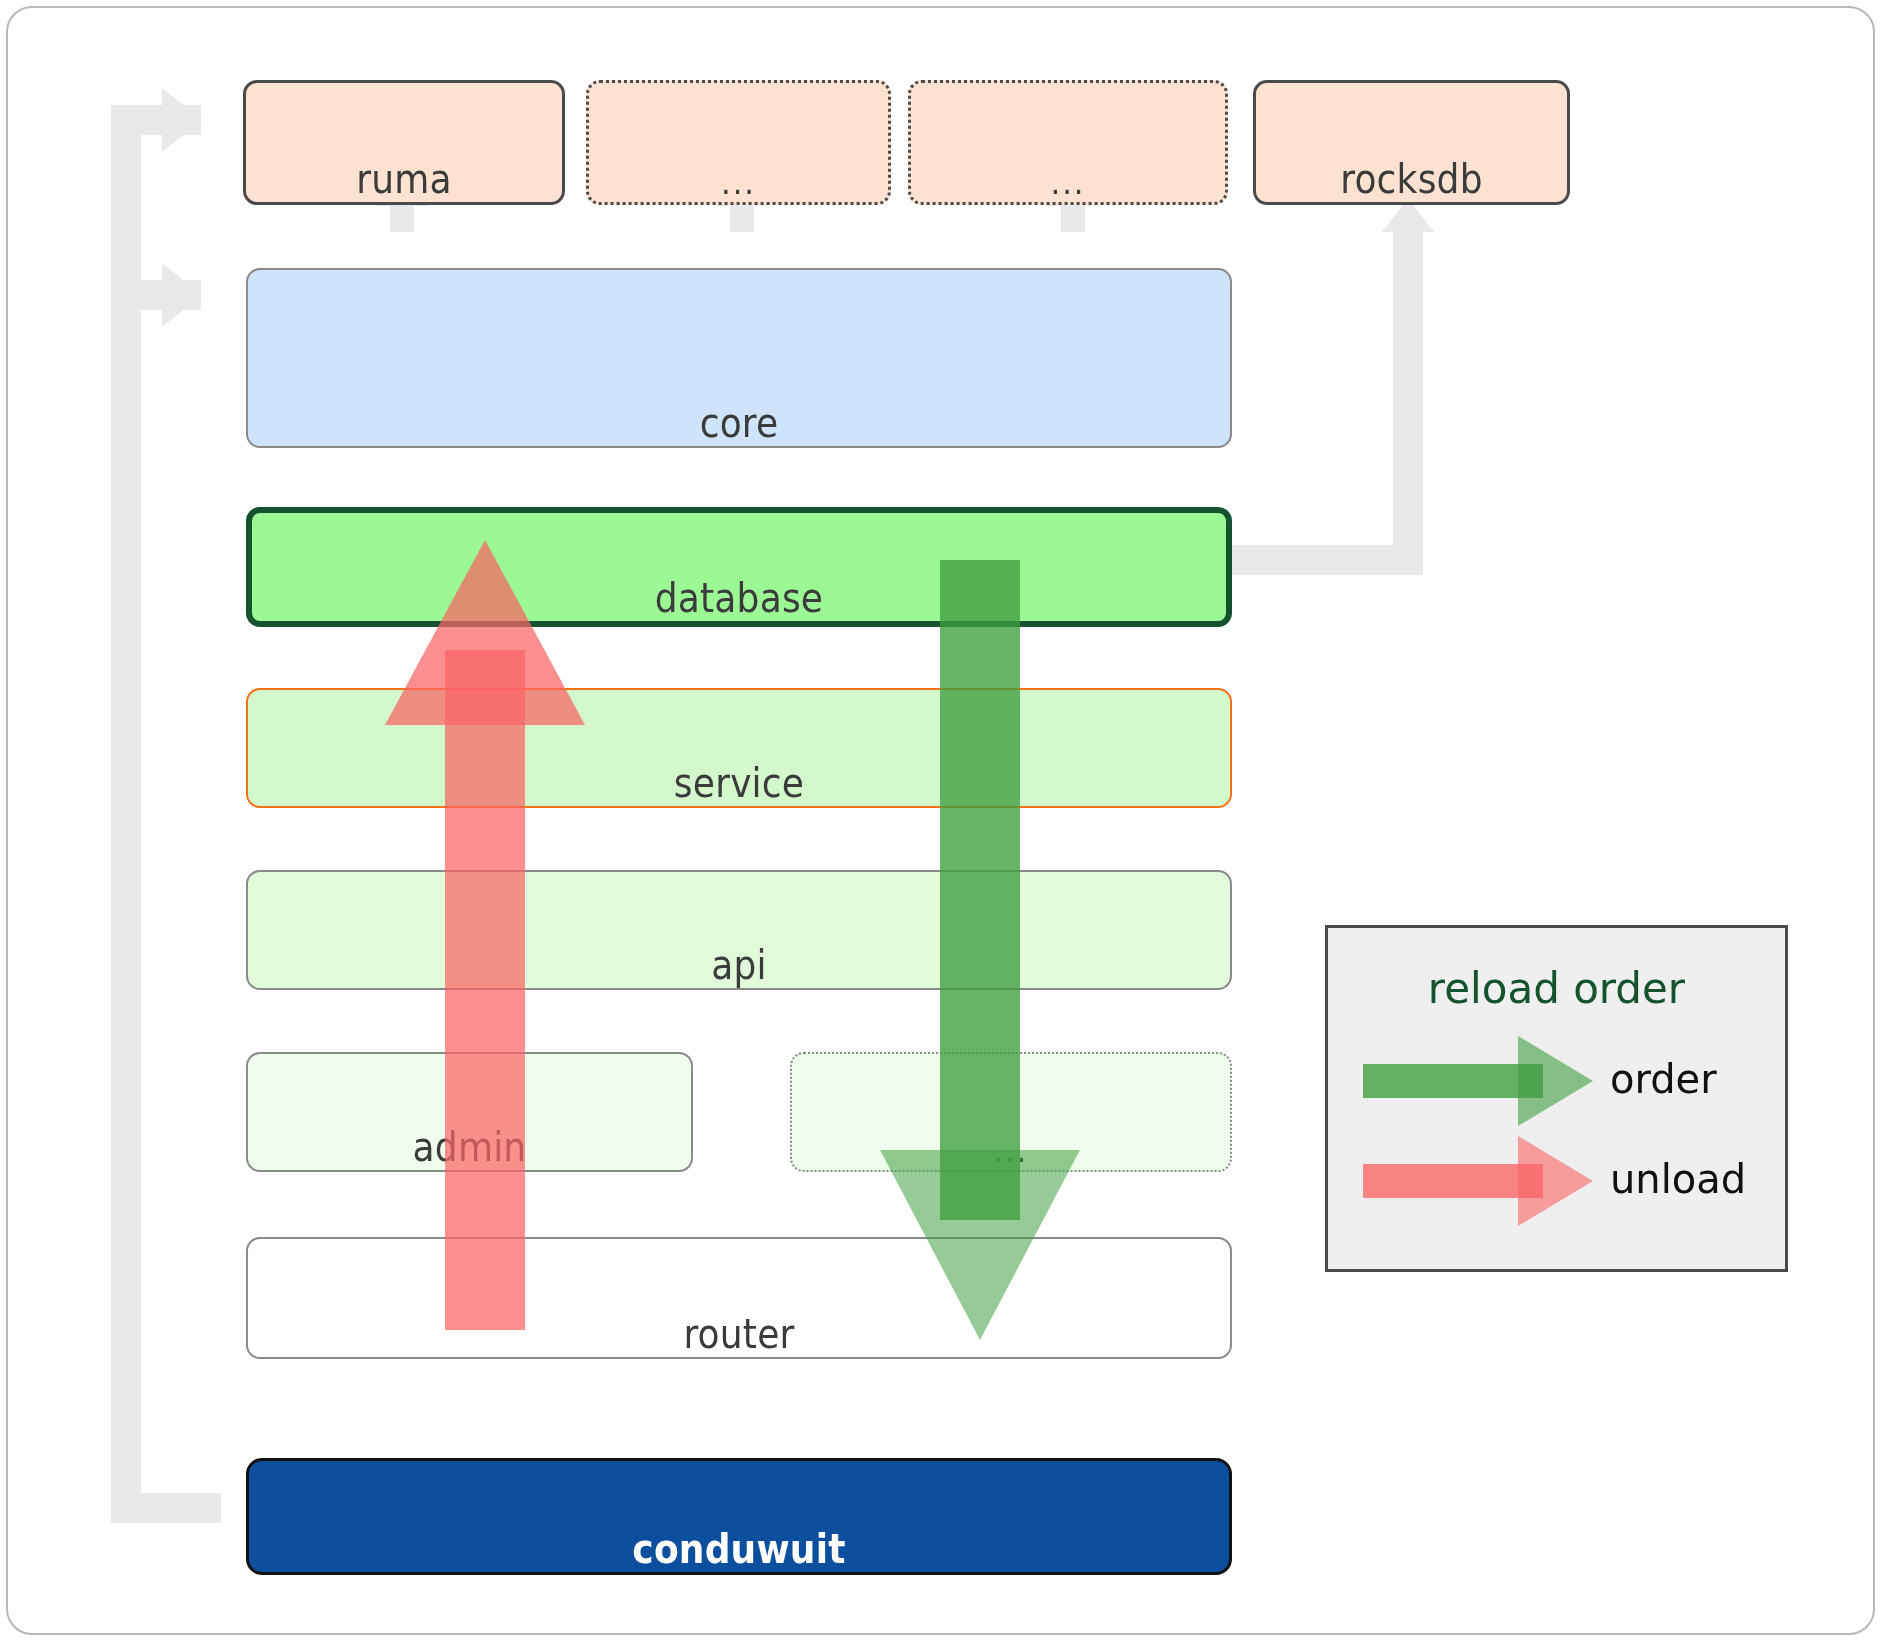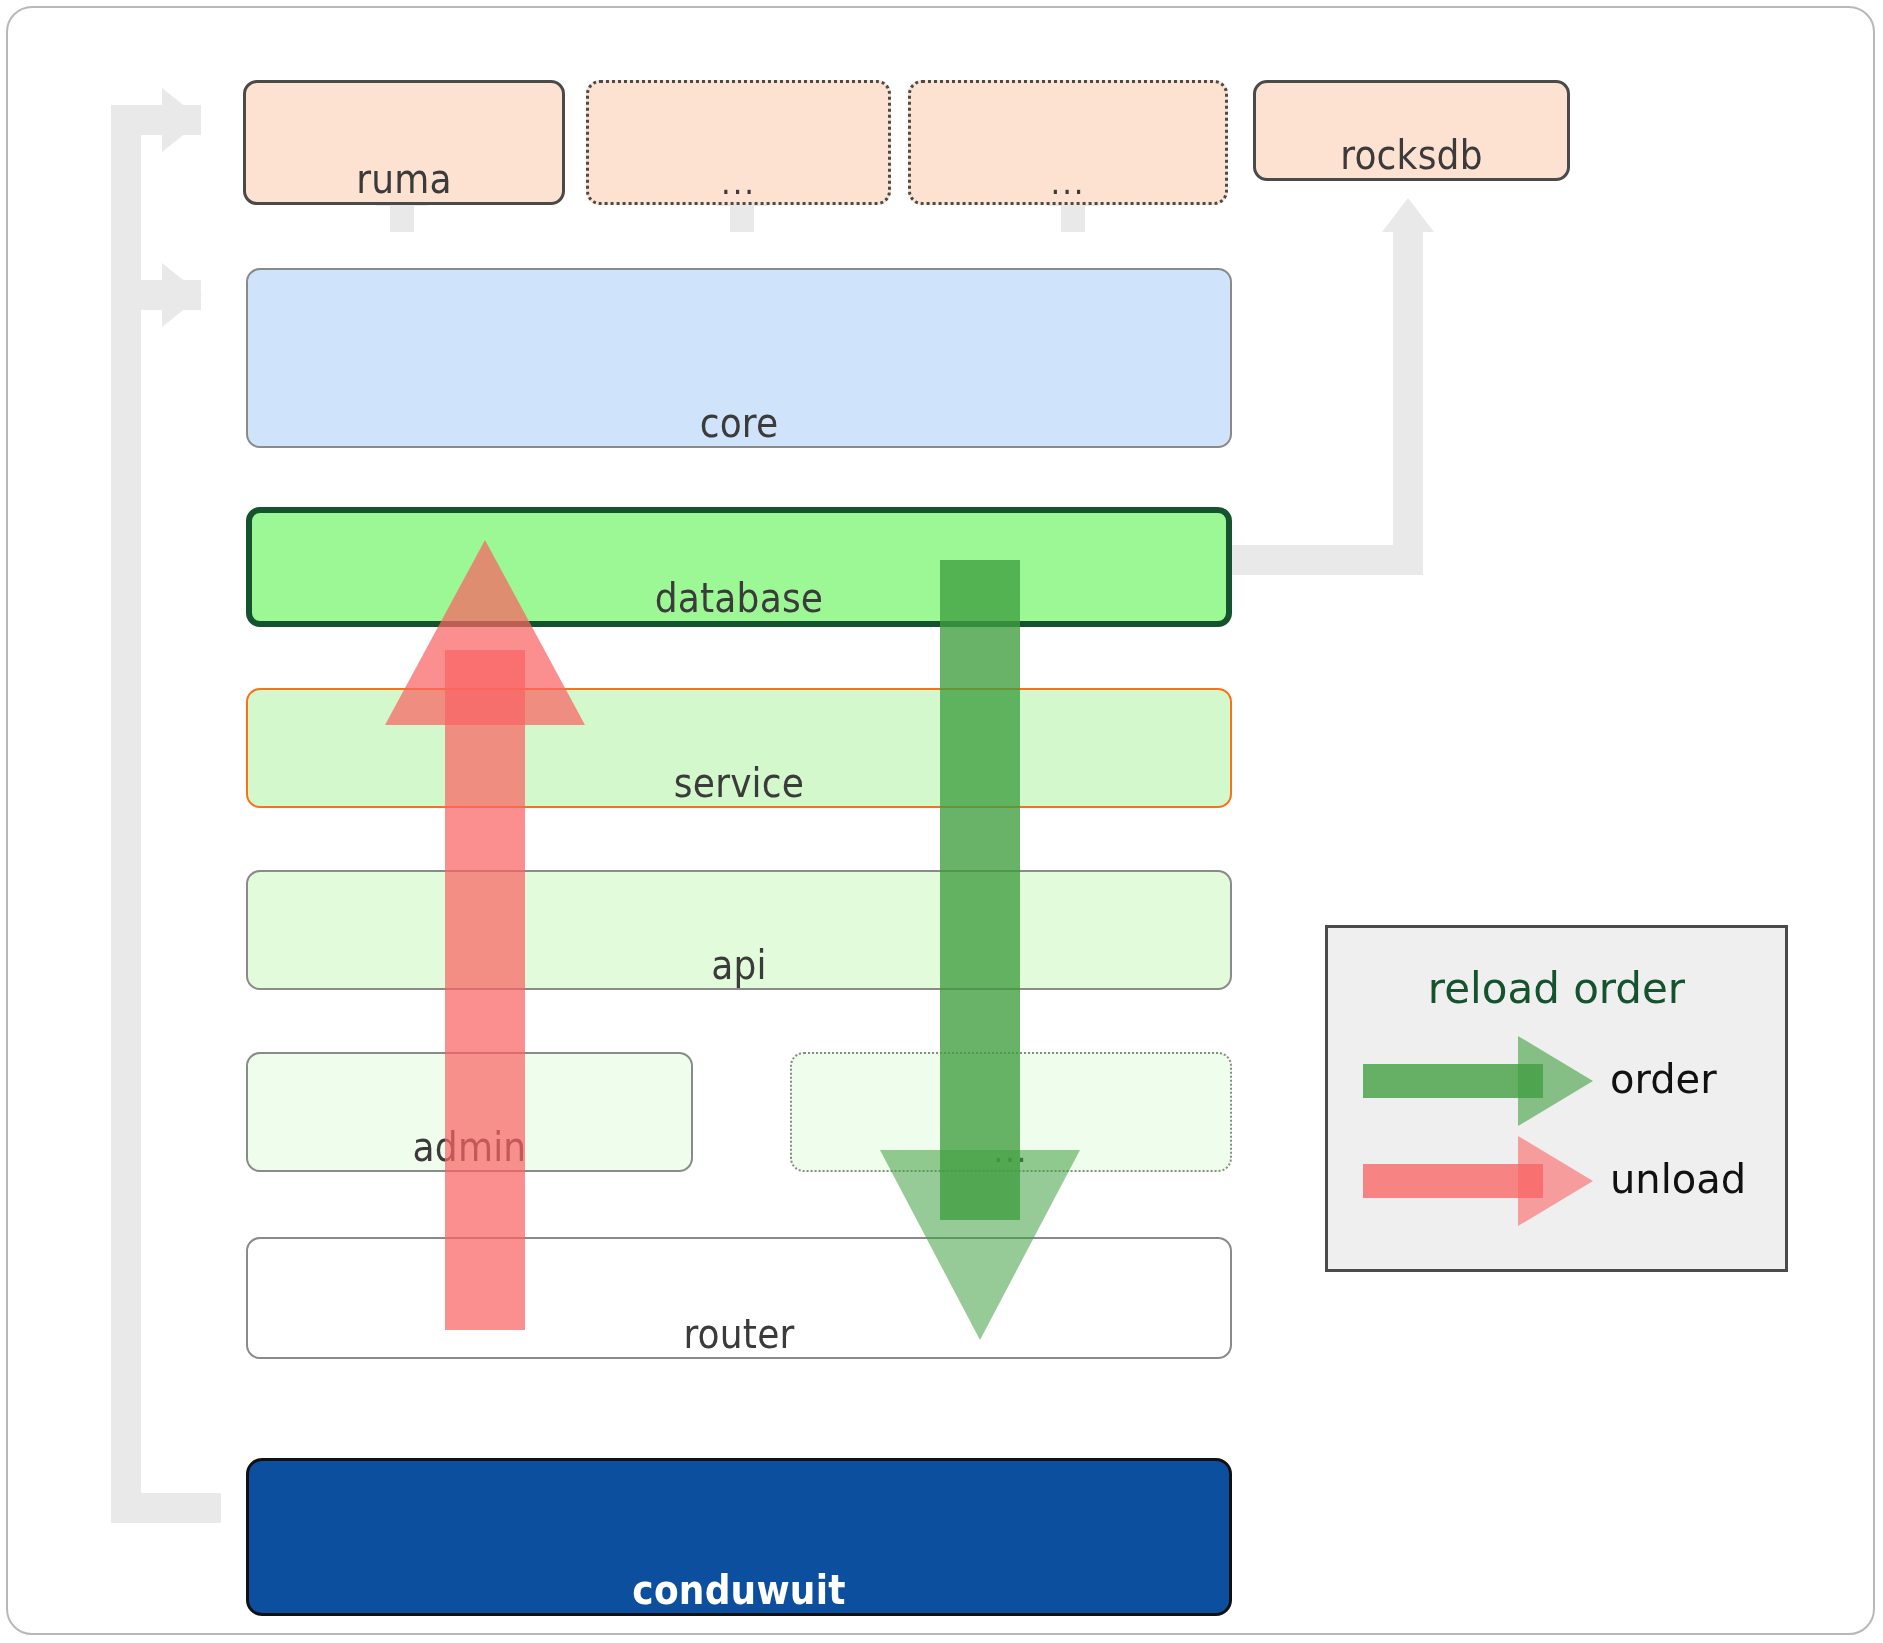--- a/index.html
+++ b/index.html
@@ -156,21 +156,21 @@
   </div>
 
   <div class="node peach dotted dotsbox" style="left:586px; top:80px; width:305px; height:125px;">
     <span>...</span>
   </div>
 
   <div class="node peach dotted dotsbox" style="left:908px; top:80px; width:320px; height:125px;">
     <span>...</span>
   </div>
 
-  <div class="node peach" style="left:1253px; top:80px; width:317px; height:101px;">
+  <div class="node peach" style="left:1253px; top:80px; width:317px; height:125px;">
     <span>rocksdb</span>
   </div>
 
   <div class="node blue" style="left:246px; top:268px; width:986px; height:180px;">
     <span>core</span>
   </div>
 
   <div class="node g1" style="left:246px; top:507px; width:986px; height:120px;">
     <span>database</span>
   </div>
@@ -188,21 +188,21 @@
   </div>
 
   <div class="node g4 dotted dotsbox" style="left:790px; top:1052px; width:442px; height:120px;">
     <span>...</span>
   </div>
 
   <div class="node whitebox" style="left:246px; top:1237px; width:986px; height:122px;">
     <span>router</span>
   </div>
 
-  <div class="node navy" style="left:246px; top:1458px; width:986px; height:158px;">
+  <div class="node navy" style="left:246px; top:1458px; width:986px; height:117px;">
     <span>conduwuit</span>
   </div>
 
   <div class="bigarrow" style="left:385px; top:540px;">
     <svg width="200" height="790" viewBox="0 0 200 790">
 
       <rect x="60" y="110" width="80" height="680" fill="#fa6464" fill-opacity="0.72"></rect>
 
       <polygon points="100,0 200,185 0,185" fill="#fa6464" fill-opacity="0.72"></polygon>
     </svg>

